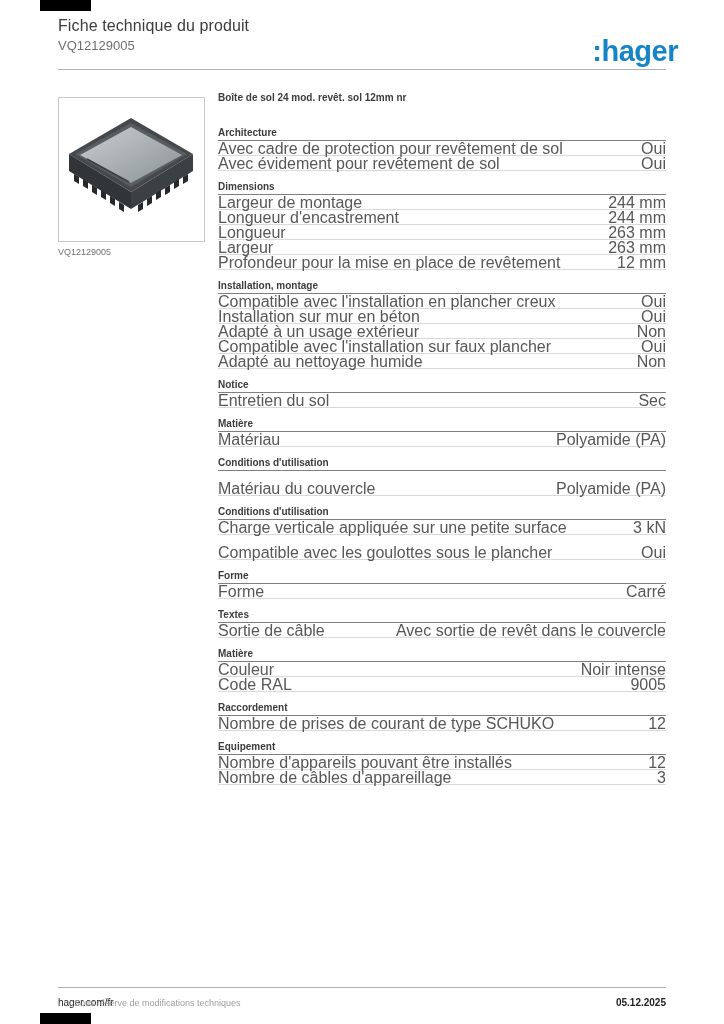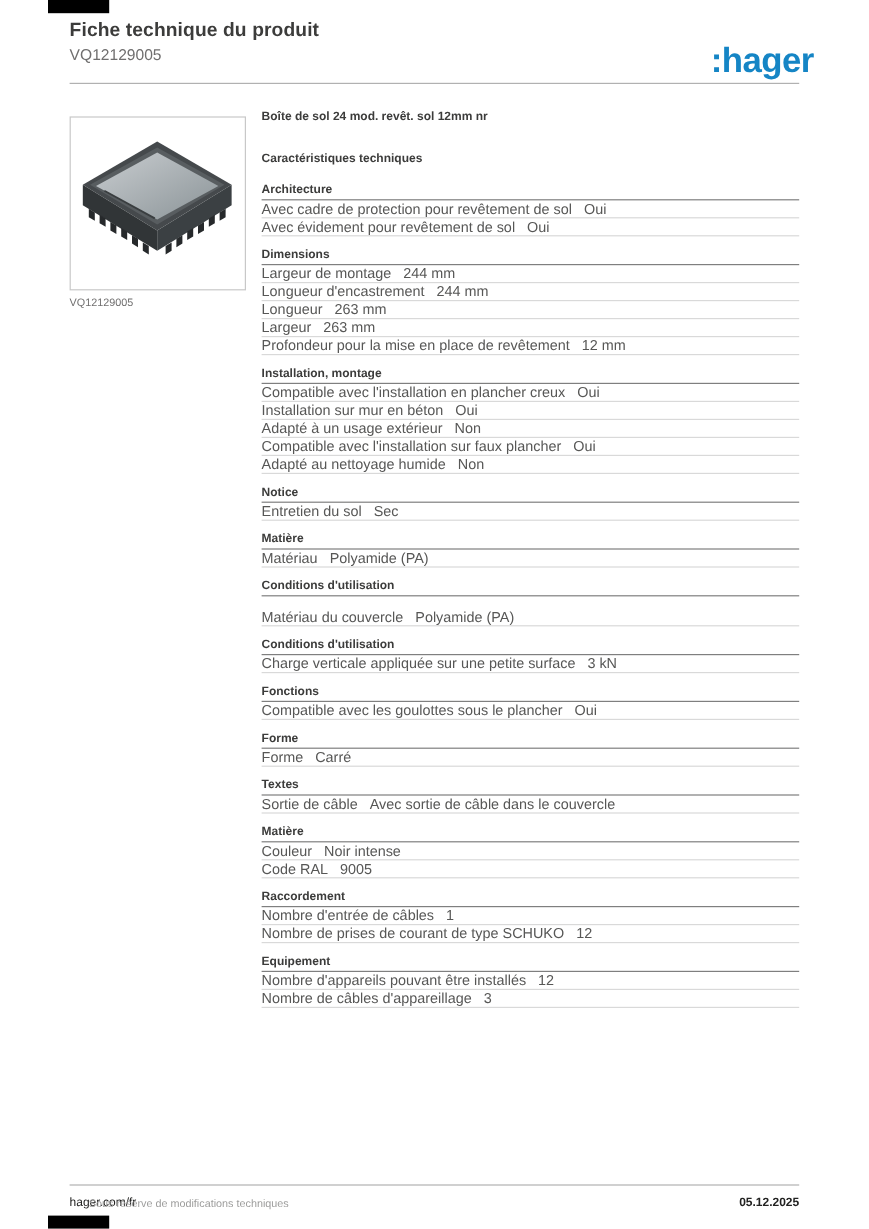--- a/index.html
+++ b/index.html
@@ -9,36 +9,36 @@
     font-family: "Liberation Sans", sans-serif;
     position: relative;
     overflow: hidden;
   }
   .page { position: absolute; inset: 0; background: #ffffff; }
 
   .print-mark { position: absolute; left: 40px; width: 51px; height: 11px; background: #000; }
   .print-mark.top { top: 0; }
   .print-mark.bottom { bottom: 0; }
 
-  .header-title { position: absolute; left: 58px; top: 17px; font-size: 16px; font-weight: bold; color: #3c3c3b; letter-spacing: 0.1px; }
+  .header-title { position: absolute; left: 58px; top: 17px; font-size: 16px; font-weight: normal; color: #3c3c3b; letter-spacing: 0.1px; }
   .header-ref   { position: absolute; left: 58px; top: 38px; font-size: 13px; color: #706f6f; }
   .logo { position: absolute; top: 21px; right: 46px; font-size: 29px; font-weight: bold; color: #1585c5; letter-spacing: -0.5px; }
   .header-rule { position: absolute; left: 58px; top: 69px; width: 608px; height: 1px; background: #b1b1b1; }
 
   .image-box { position: absolute; left: 58px; top: 97px; width: 147px; height: 145px; border: 1px solid #c8c8c8; box-sizing: border-box; background: #fff; }
   .image-box svg { display: block; width: 100%; height: 100%; }
   .image-caption { position: absolute; left: 58px; top: 247px; font-size: 9px; color: #706f6f; }
 
   .right-col { position: absolute; left: 218px; top: 92px; width: 448px; }
   .product-name { font-size: 10px; font-weight: bold; color: #3c3c3b; margin-bottom: 24px; }
   .char-title   { font-size: 10px; font-weight: bold; color: #3c3c3b; margin-bottom: 15px; }
 
   .section { margin-bottom: 10px; }
   .section-title { font-size: 10px; font-weight: bold; color: #3c3c3b; padding-bottom: 2px; border-bottom: 1px solid #7f7f7f; }
-  .spec-row { display: flex; align-items: baseline; font-size: 12px; color: #575756; padding: 2px 0 1px 0; border-bottom: 1px solid #d9d9d9; line-height: 11px; }
+  .spec-row { display: flex; justify-content: space-between; align-items: baseline; font-size: 16px; color: #575756; padding: 2px 0 1px 0; border-bottom: 1px solid #d9d9d9; line-height: 11px; }
   .spec-row .label { text-align: left; padding-right: 10px; }
   .spec-row .value { text-align: right; white-space: nowrap; }
 
   .footer-rule { position: absolute; left: 58px; top: 987px; width: 608px; height: 1px; background: #b1b1b1; }
   .footer-site { position: absolute; left: 58px; top: 997px; font-size: 10px; font-weight: normal; color: #222221; }
   .footer-disclaimer { position: absolute; left: 74px; width: 608px; top: 998px; text-align: left; font-size: 9px; color: #9d9d9c; }
   .footer-date { position: absolute; right: 58px; top: 997px; font-size: 10px; font-weight: bold; color: #222221; }
 </style>
 </head>
 <body>
@@ -85,21 +85,20 @@
         <polygon points="102,92 97,95 97,102 102,99"></polygon>
         <polygon points="93,98 88,101 88,108 93,105"></polygon>
         <polygon points="84,104 79,107 79,114 84,111"></polygon>
       </g>
     </svg>
   </div>
   <div class="image-caption">VQ12129005</div>
 
   <div class="right-col">
     <div class="product-name">Boîte de sol 24 mod. revêt. sol 12mm nr</div>
-    <div class="char-title">Caractéristiques techniques</div>
     <div>
         <div class="section">
           <div class="section-title">Architecture</div>
           <div class="spec-row">
             <span class="label">Avec cadre de protection pour revêtement de sol</span>
             <span class="value">Oui</span>
           </div>
           <div class="spec-row">
             <span class="label">Avec évidement pour revêtement de sol</span>
             <span class="value">Oui</span>
@@ -175,57 +174,52 @@
           </div>
         </div>
         <div class="section">
           <div class="section-title">Conditions d'utilisation</div>
           <div class="spec-row">
             <span class="label">Charge verticale appliquée sur une petite surface</span>
             <span class="value">3 kN</span>
           </div>
         </div>
         <div class="section">
-          <div class="section-title">Fonctions</div>
           <div class="spec-row">
             <span class="label">Compatible avec les goulottes sous le plancher</span>
             <span class="value">Oui</span>
           </div>
         </div>
         <div class="section">
           <div class="section-title">Forme</div>
           <div class="spec-row">
             <span class="label">Forme</span>
             <span class="value">Carré</span>
           </div>
         </div>
         <div class="section">
           <div class="section-title">Textes</div>
           <div class="spec-row">
             <span class="label">Sortie de câble</span>
-            <span class="value">Avec sortie de câble dans le couvercle</span>
+            <span class="value">Avec sortie de revêt dans le couvercle</span>
           </div>
         </div>
         <div class="section">
           <div class="section-title">Matière</div>
           <div class="spec-row">
             <span class="label">Couleur</span>
             <span class="value">Noir intense</span>
           </div>
           <div class="spec-row">
             <span class="label">Code RAL</span>
             <span class="value">9005</span>
           </div>
         </div>
         <div class="section">
           <div class="section-title">Raccordement</div>
-          <div class="spec-row">
-            <span class="label">Nombre d'entrée de câbles</span>
-            <span class="value">1</span>
-          </div>
           <div class="spec-row">
             <span class="label">Nombre de prises de courant de type SCHUKO</span>
             <span class="value">12</span>
           </div>
         </div>
         <div class="section">
           <div class="section-title">Equipement</div>
           <div class="spec-row">
             <span class="label">Nombre d'appareils pouvant être installés</span>
             <span class="value">12</span>

